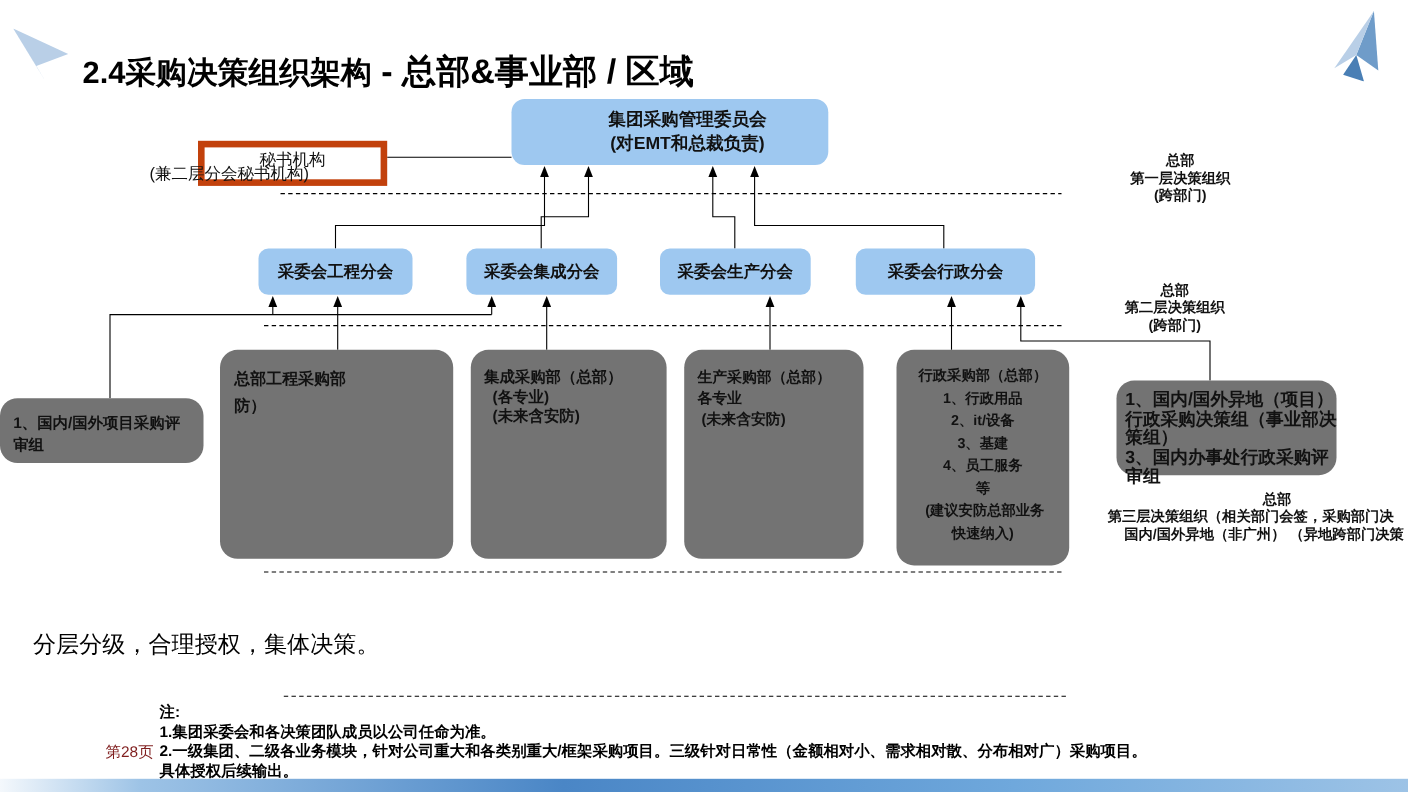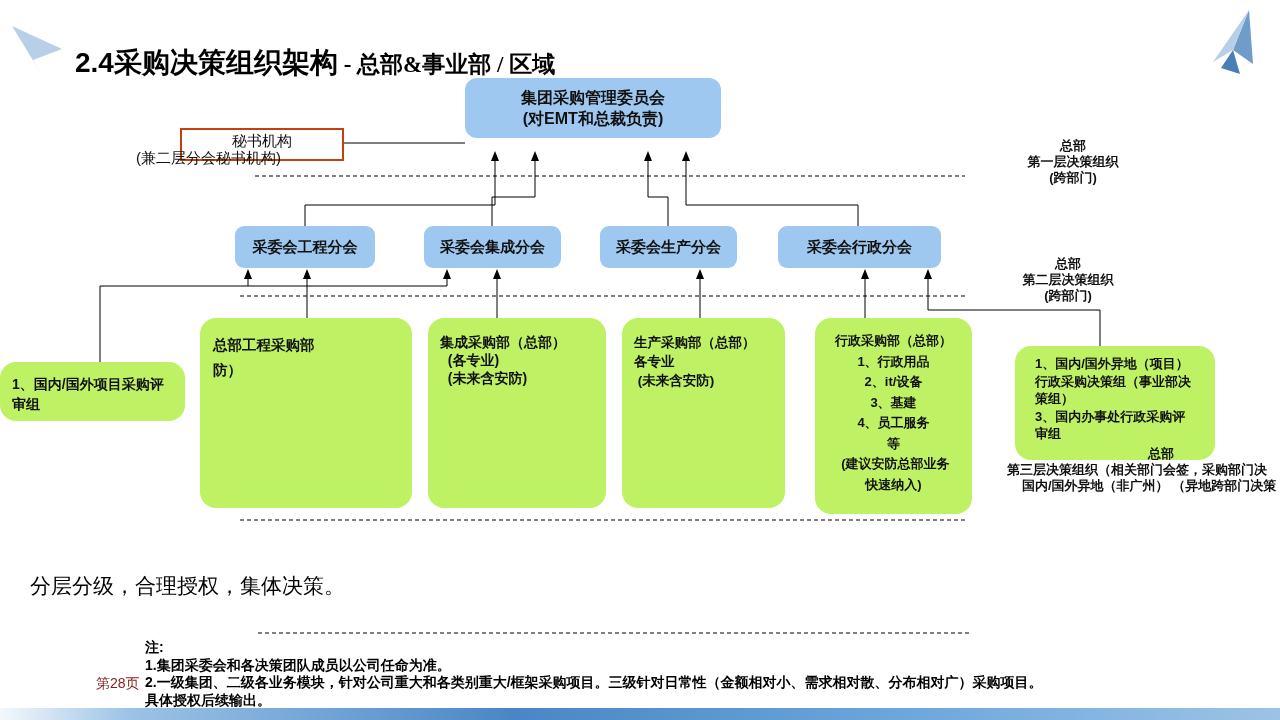--- a/index.html
+++ b/index.html
@@ -12,31 +12,31 @@
   .connectors{position:absolute;left:0;top:0;z-index:1;pointer-events:none;}
 
   
   .plane{position:absolute;z-index:0;}
   .plane-left{left:10px;top:26px;}
   .plane-right{left:1203px;top:10px;}
 
   
   .title{position:absolute;left:75px;top:44px;margin:0;z-index:3;
     font-size:28px;font-weight:700;color:#000;letter-spacing:0;}
-  .title .suffix{font-size:23px;font-weight:600;font-family:Liberation Serif, serif;}
-
-  
-  .topbox{position:absolute;left:465px;top:78px;width:256px;height:60px;z-index:2;
+  .title .suffix{font-size:31px;font-weight:600;}
+
+  
+  .topbox{position:absolute;left:465px;top:90px;width:256px;height:60px;z-index:2;
     background:#9ec8f0;border-radius:12px;display:flex;flex-direction:column;
     align-items:center;justify-content:center;font-weight:700;font-size:16px;
-    line-height:21px;color:#111;text-align:center;}
+    line-height:21px;color:#111;text-align:center;padding-left:32px;}
 
   
   .secretary-box{position:absolute;left:180px;top:128px;width:160px;height:27px;z-index:2;
-    border:2px solid #c2410c;background:#fff;display:flex;align-items:flex-start;
+    border:6px solid #c2410c;background:#fff;display:flex;align-items:flex-start;
     justify-content:center;font-size:15px;padding-top:2px;}
   .secretary-sub{position:absolute;left:136px;top:149px;z-index:3;font-size:15px;white-space:nowrap;}
 
   
   .lvl-label{position:absolute;z-index:3;font-size:13px;font-weight:700;
     text-align:center;line-height:16px;width:160px;}
   .lvl1{left:993px;top:138px;}
   .lvl2{left:988px;top:256px;}
   .lvl3-line{position:absolute;z-index:3;font-size:13px;font-weight:700;white-space:nowrap;}
   .lvl3-a{left:1148px;top:445px;}
@@ -46,30 +46,30 @@
   
   .box2{position:absolute;top:226px;height:42px;z-index:2;background:#9ec8f0;
     border-radius:9px;display:flex;align-items:center;justify-content:center;
     font-size:15px;font-weight:700;color:#111;}
   .b2-0{left:235px;width:140px;}
   .b2-1{left:424px;width:137px;}
   .b2-2{left:600px;width:137px;}
   .b2-3{left:778px;width:163px;}
 
   
-  .box3{position:absolute;z-index:2;background:#bef264;border-radius:16px;
+  .box3{position:absolute;z-index:2;background:#737373;border-radius:16px;
     font-weight:700;color:#111;box-sizing:border-box;}
   .box3 .ln{white-space:pre;}
   .b3-0{left:0px;top:362px;width:185px;height:59px;padding:12px 12px;font-size:14px;line-height:20px;}
   .b3-0 .ln{white-space:normal;}
   .b3-1{left:200px;top:318px;width:212px;height:190px;padding:15px 13px;font-size:14.5px;line-height:25px;}
   .b3-2{left:428px;top:318px;width:178px;height:190px;padding:15px 12px;font-size:14px;line-height:18px;}
   .b3-3{left:622px;top:318px;width:163px;height:190px;padding:15px 12px;font-size:13.5px;line-height:19px;}
   .b3-4{left:815px;top:318px;width:157px;height:196px;padding:13px 10px;font-size:13px;line-height:20.5px;text-align:center;}
-  .b3-5{left:1015px;top:346px;width:200px;height:114px;padding:9px 20px;font-size:13px;line-height:17.5px;}
+  .b3-5{left:1015px;top:346px;width:200px;height:86px;padding:9px 8px;font-size:16px;line-height:17.5px;}
 
   
   .motto{position:absolute;left:30px;top:572px;z-index:3;font-size:21px;color:#000;}
   .notes{position:absolute;left:145px;top:639px;z-index:3;font-size:14px;font-weight:700;
     line-height:17.5px;white-space:nowrap;color:#000;}
   .watermark{position:absolute;left:96px;top:675px;z-index:2;font-size:14px;color:#7f1d1d;}
 
   .bottom-bar{position:absolute;left:0;bottom:0;width:1280px;height:12px;z-index:4;
     background:linear-gradient(90deg,#f4f8fc 0%,#9dc3e6 10%,#4a86c6 40%,#6fa8dc 72%,#9dc3e6 100%);}
 </style>

